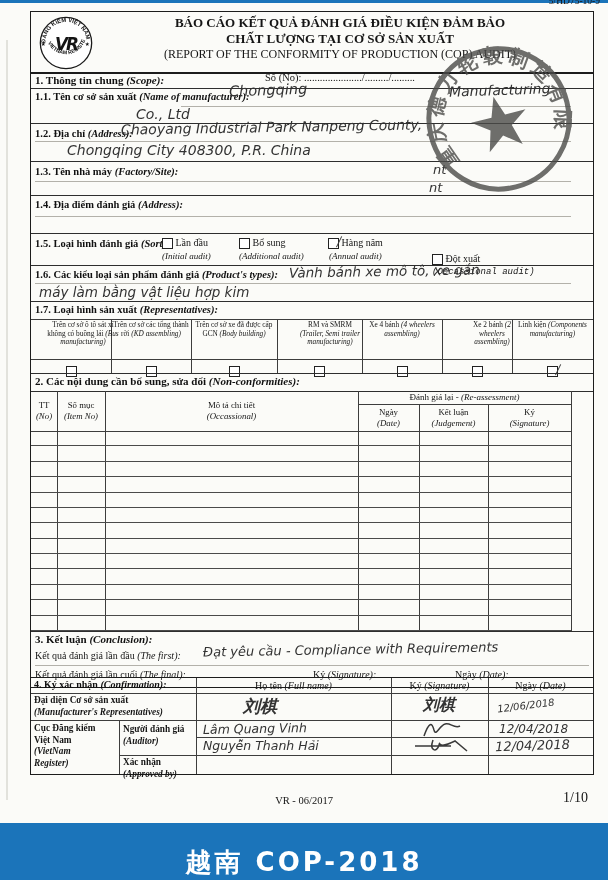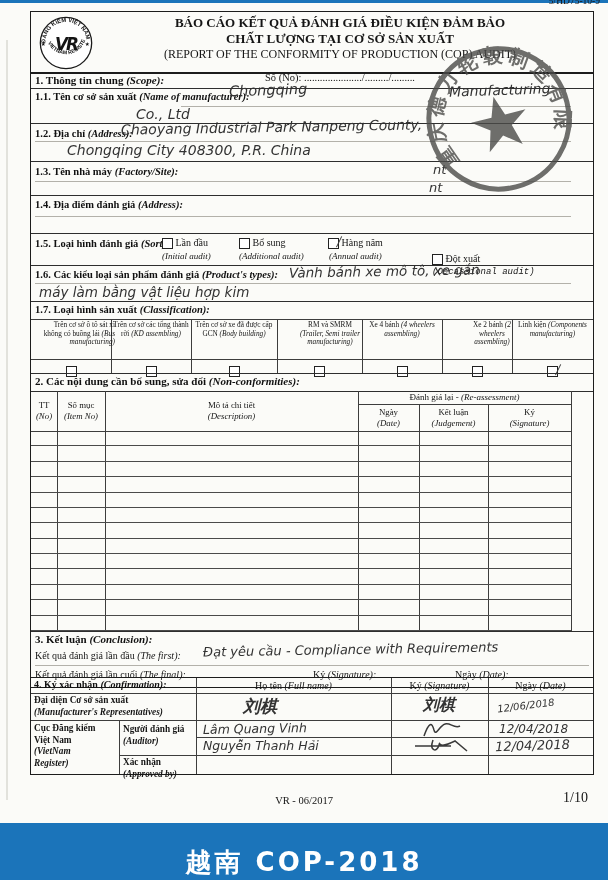--- a/index.html
+++ b/index.html
@@ -135,32 +135,32 @@
 
     <div class="abs lbl" style="left:4px;top:196px;">
       <span>1.6. Các kiểu loại sản phẩm đánh giá</span> <span class="en">(Product's types):</span>
     </div>
     <div class="abs hw" style="left:258px;top:190px;font-size:13.5px;transform:rotate(-1deg);">Vành bánh xe mô tô, xe gắn</div>
     <div class="wline" style="left:4px;top:210px;width:536px;"></div>
     <div class="abs hw" style="left:8px;top:211px;font-size:13.5px;">máy làm bằng vật liệu hợp kim</div>
     <div class="dline" style="left:0;top:228px;width:562px;"></div>
 
     <div class="abs lbl" style="left:4px;top:231px;">
-      <span>1.7. Loại hình sản xuất</span> <span class="en">(Classification):</span>
+      <span>1.7. Loại hình sản xuất</span> <span class="en">(Representatives):</span>
     </div>
     <div class="abs" style="left:0;top:246px;width:562px;height:54px;">
       <div class="hl" style="left:0;top:0;width:562px;"></div>
       <div class="hl" style="left:0;top:40px;width:562px;"></div>
       <div class="v" style="left:80px;top:0;height:54px;"></div>
       <div class="v" style="left:160px;top:0;height:54px;"></div>
       <div class="v" style="left:246px;top:0;height:54px;"></div>
       <div class="v" style="left:331px;top:0;height:54px;"></div>
       <div class="v" style="left:411px;top:0;height:54px;"></div>
       <div class="v" style="left:481px;top:0;height:54px;"></div>
-      <div class="classcell" style="left:4px;width:80px;text-align:right;">
+      <div class="classcell" style="left:12px;width:80px;">
         <span>Trên cơ sở ô tô sát xi không có buồng lái</span> <span class="en">(Bus manufacturing)</span>
       </div>
       <div class="classcell" style="left:80px;width:80px;">
         <span>Trên cơ sở các tổng thành rời</span> <span class="en">(KD assembling)</span>
       </div>
       <div class="classcell" style="left:160px;width:86px;">
         <span>Trên cơ sở xe đã được cấp GCN</span> <span class="en">(Body building)</span>
       </div>
       <div class="classcell" style="left:246px;width:85px;padding-left:21px;">
         <span>RM và SMRM</span> <span class="en">(Trailer, Semi trailer manufacturing)</span>
@@ -202,21 +202,21 @@
       <div class="s2h" style="left:0;top:9px;width:26px;">
         <div>TT</div>
           <div class="en">(No)</div>
       </div>
       <div class="s2h" style="left:26px;top:9px;width:48px;">
         <div>Số mục</div>
           <div class="en">(Item No)</div>
       </div>
       <div class="s2h" style="left:74px;top:9px;width:253px;">
         <div>Mô tả chi tiết</div>
-          <div class="en">(Description)</div>
+          <div class="en">(Occassional)</div>
       </div>
       <div class="s2h" style="left:327px;top:1px;width:213px;font-size:9px;">
         <span>Đánh giá lại -</span> <span class="en">(Re-assessment)</span>
       </div>
       <div class="s2h" style="left:327px;top:16px;width:61px;">
         <div>Ngày</div>
           <div class="en">(Date)</div>
       </div>
       <div class="s2h" style="left:388px;top:16px;width:69px;">
         <div>Kết luận</div>

